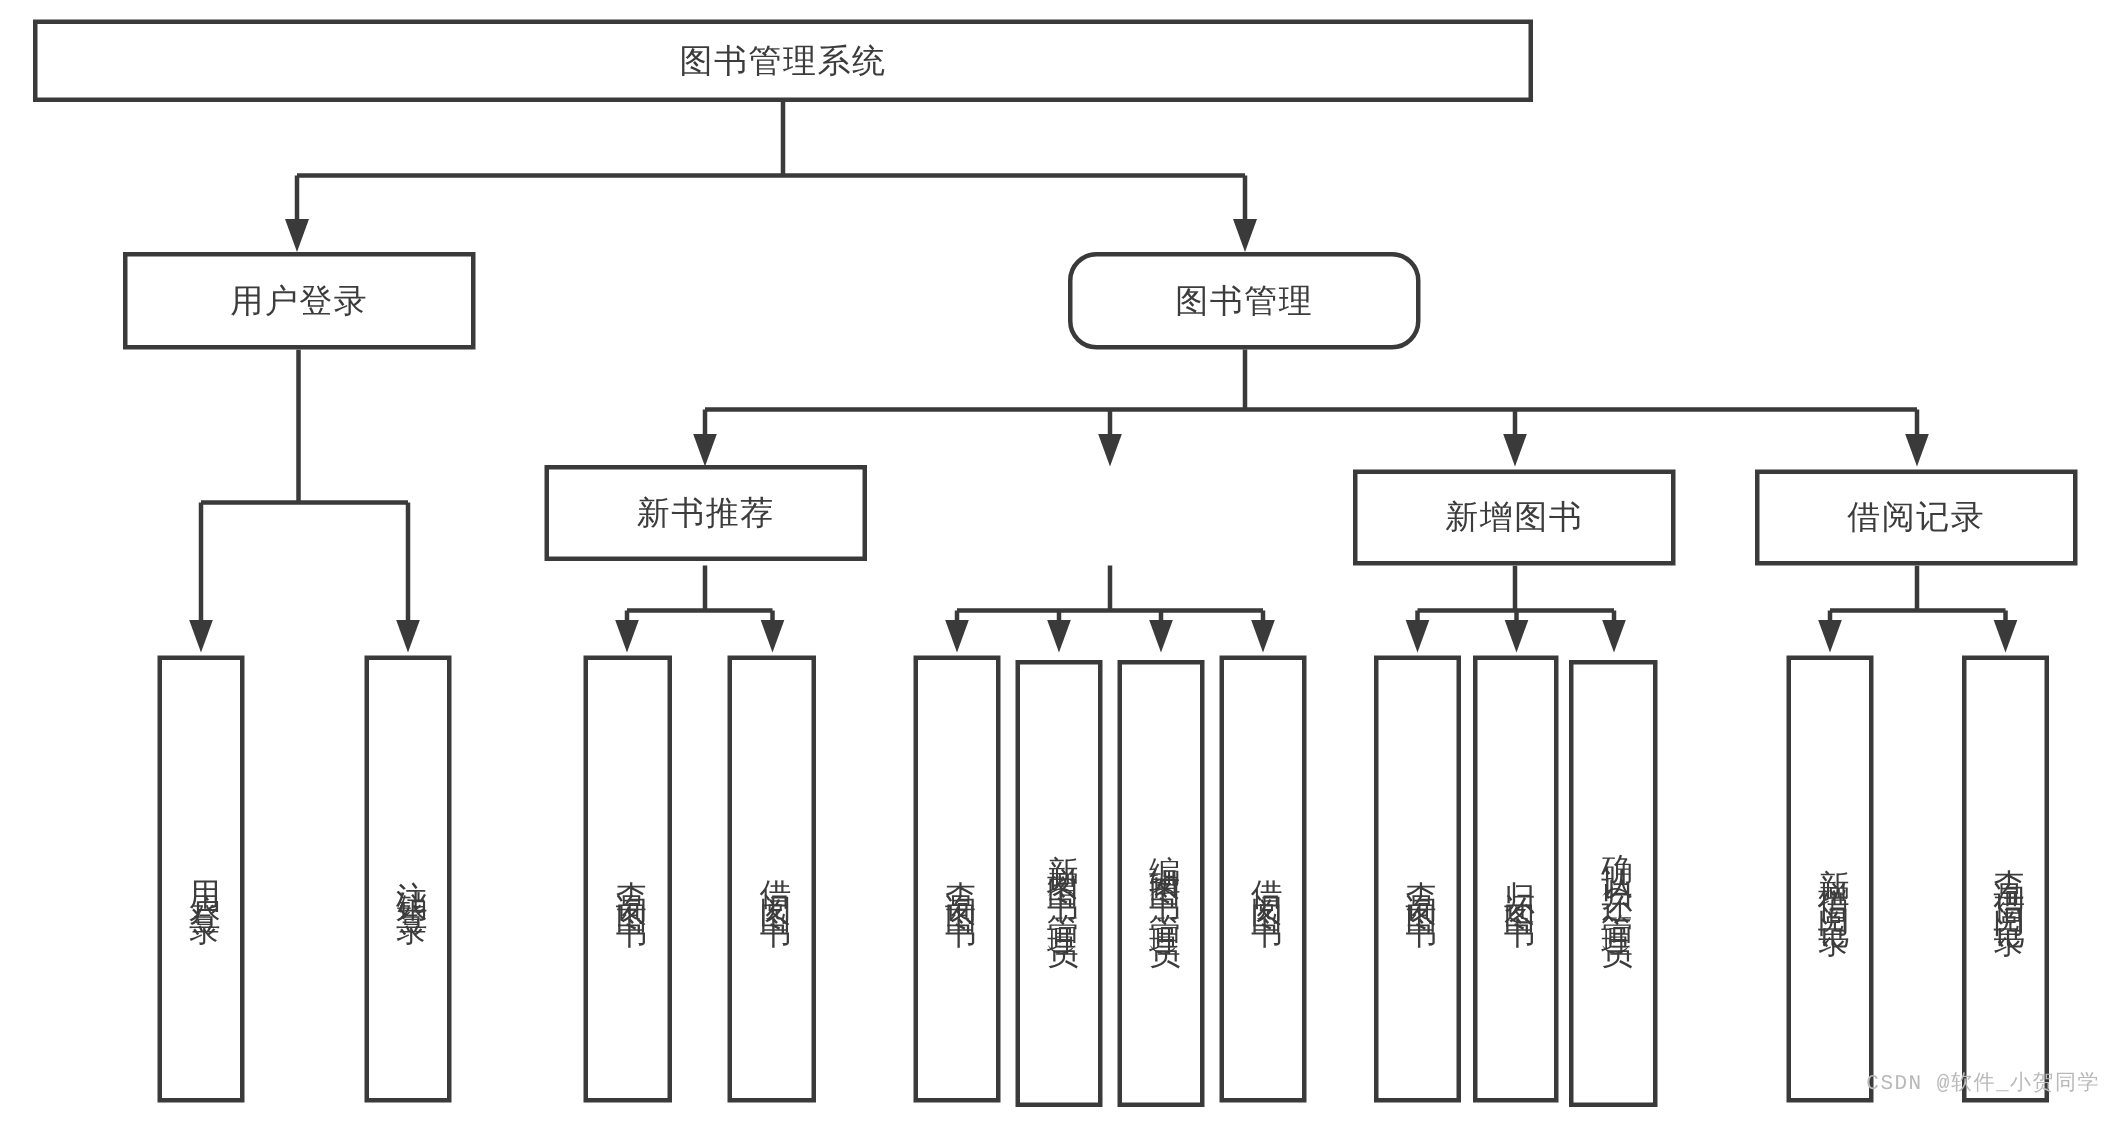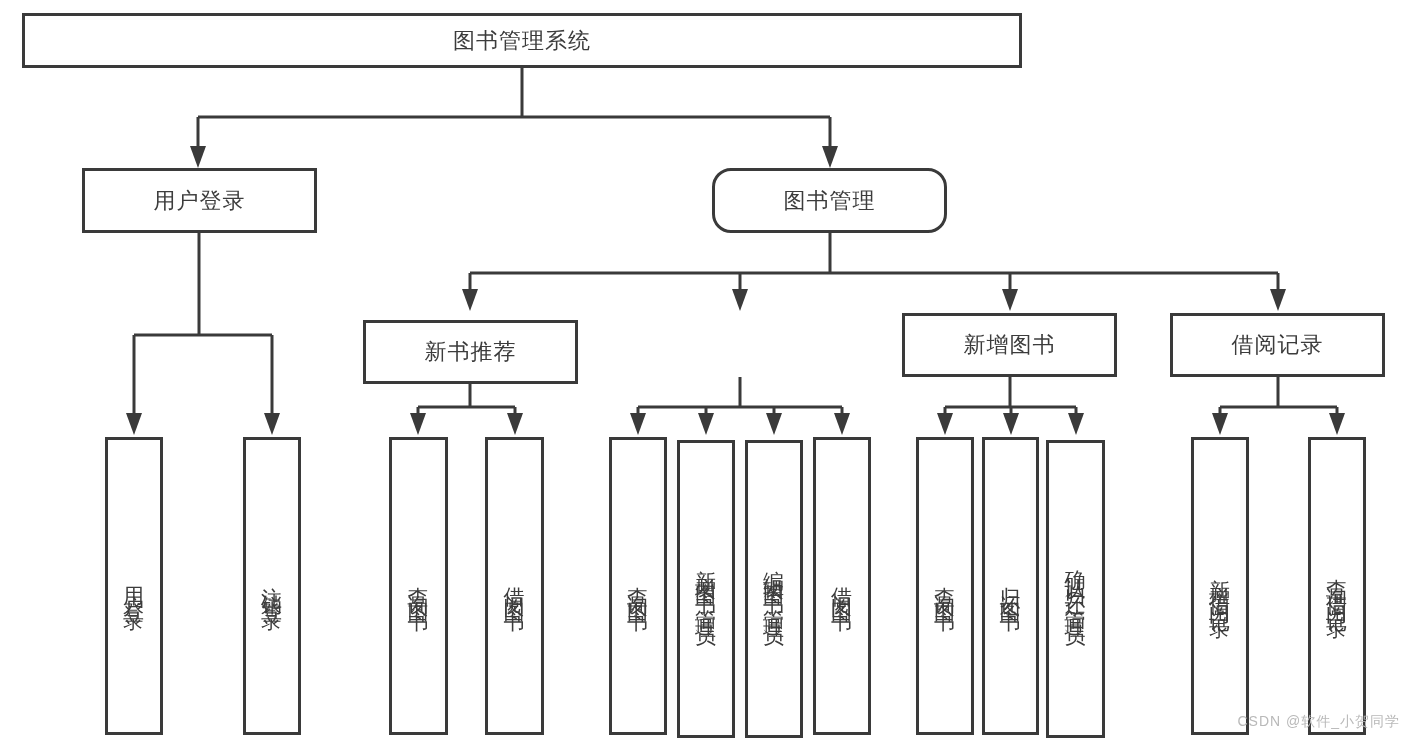--- a/index.html
+++ b/index.html
@@ -1,20 +1,20 @@
 <!DOCTYPE html>
 <html><head>
 <meta charset="utf-8">
 <style>
   html,body{margin:0;padding:0;background:#ffffff;}
   .canvas{
     position:relative;
     width:1405px;height:747px;
     background:#ffffff;
-    font-family:Liberation Sans, sans-serif;
+    font-family:Liberation Mono, monospace;
     color:#3b3b3b;
     overflow:hidden;
   }
   svg.connectors{position:absolute;left:0;top:0;width:1405px;height:747px;}
   .node{
     position:absolute;
     box-sizing:border-box;
     border:3px solid #3a3a3a;
     background:#ffffff;
     display:flex;
@@ -96,21 +96,21 @@
     <span>图书管理系统</span>
   </div>
 
   <div class="node hnode" style="left:82px;top:168px;width:235px;height:65px;">
     <span>用户登录</span>
   </div>
   <div class="node hnode" style="left:712px;top:168px;width:235px;height:65px;border-radius:19px;">
     <span>图书管理</span>
   </div>
 
-  <div class="node hnode" style="left:363px;top:320px;width:215px;height:64px;">
+  <div class="node hnode" style="left:363px;top:310px;width:215px;height:64px;">
     <span>新书推荐</span>
   </div>
   <div class="node hnode" style="left:902px;top:313px;width:215px;height:64px;">
     <span>新增图书</span>
   </div>
   <div class="node hnode" style="left:1170px;top:313px;width:215px;height:64px;">
     <span>借阅记录</span>
   </div>
 
   <div class="node vnode" style="left:105px;top:437px;width:58px;height:298px;">

